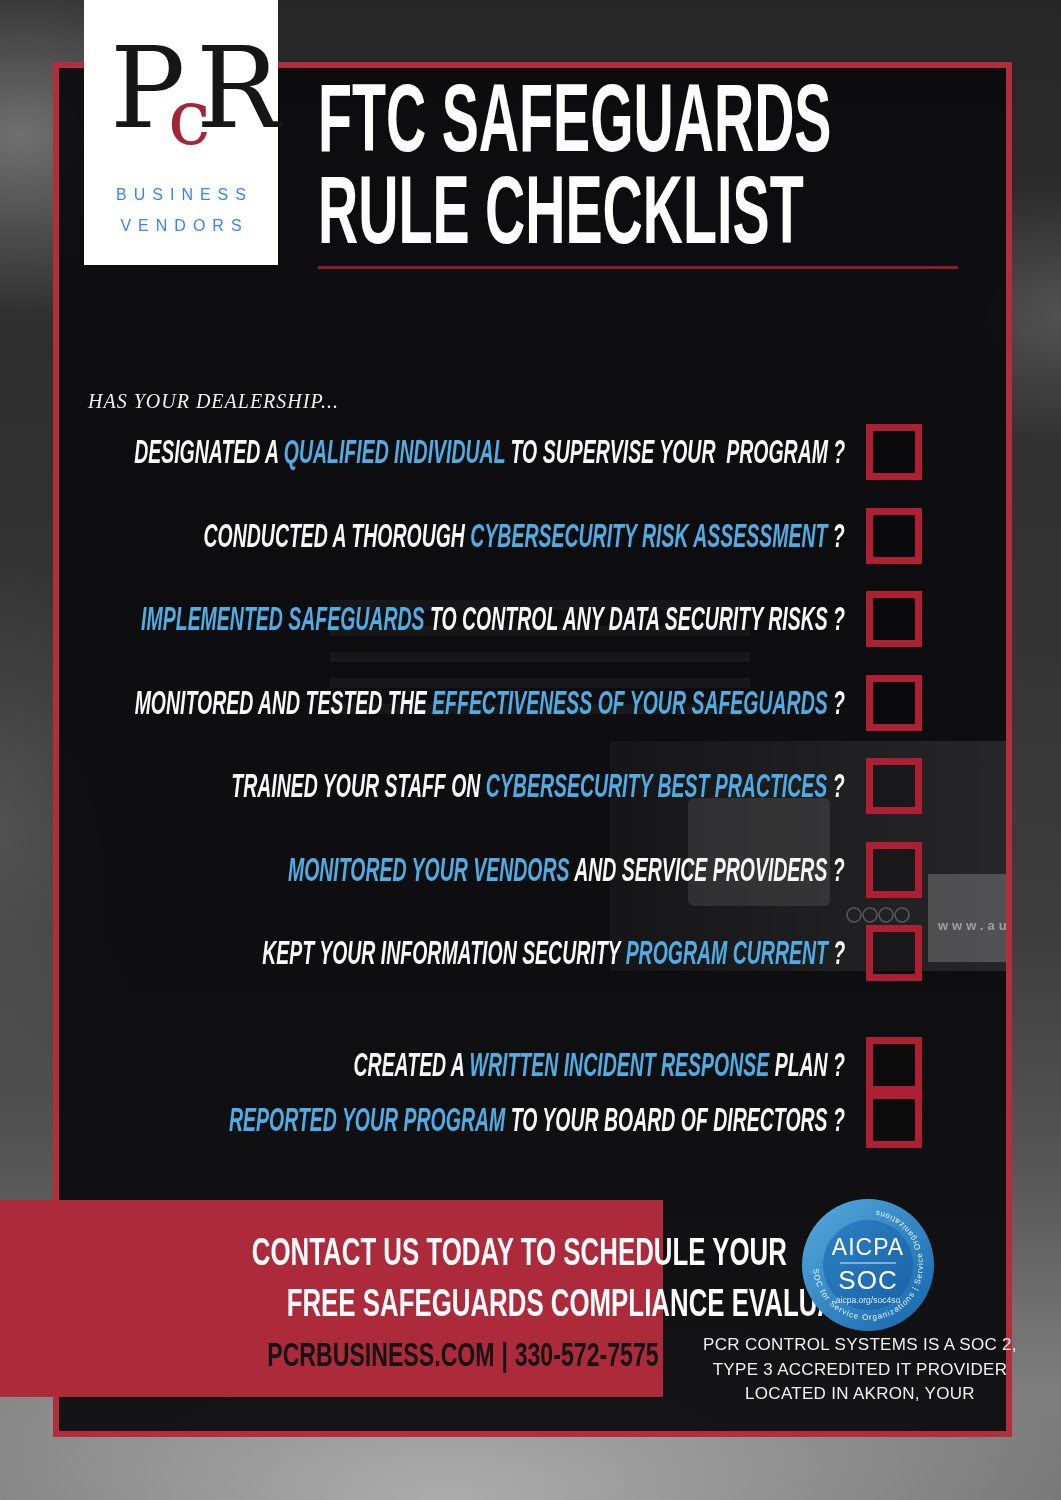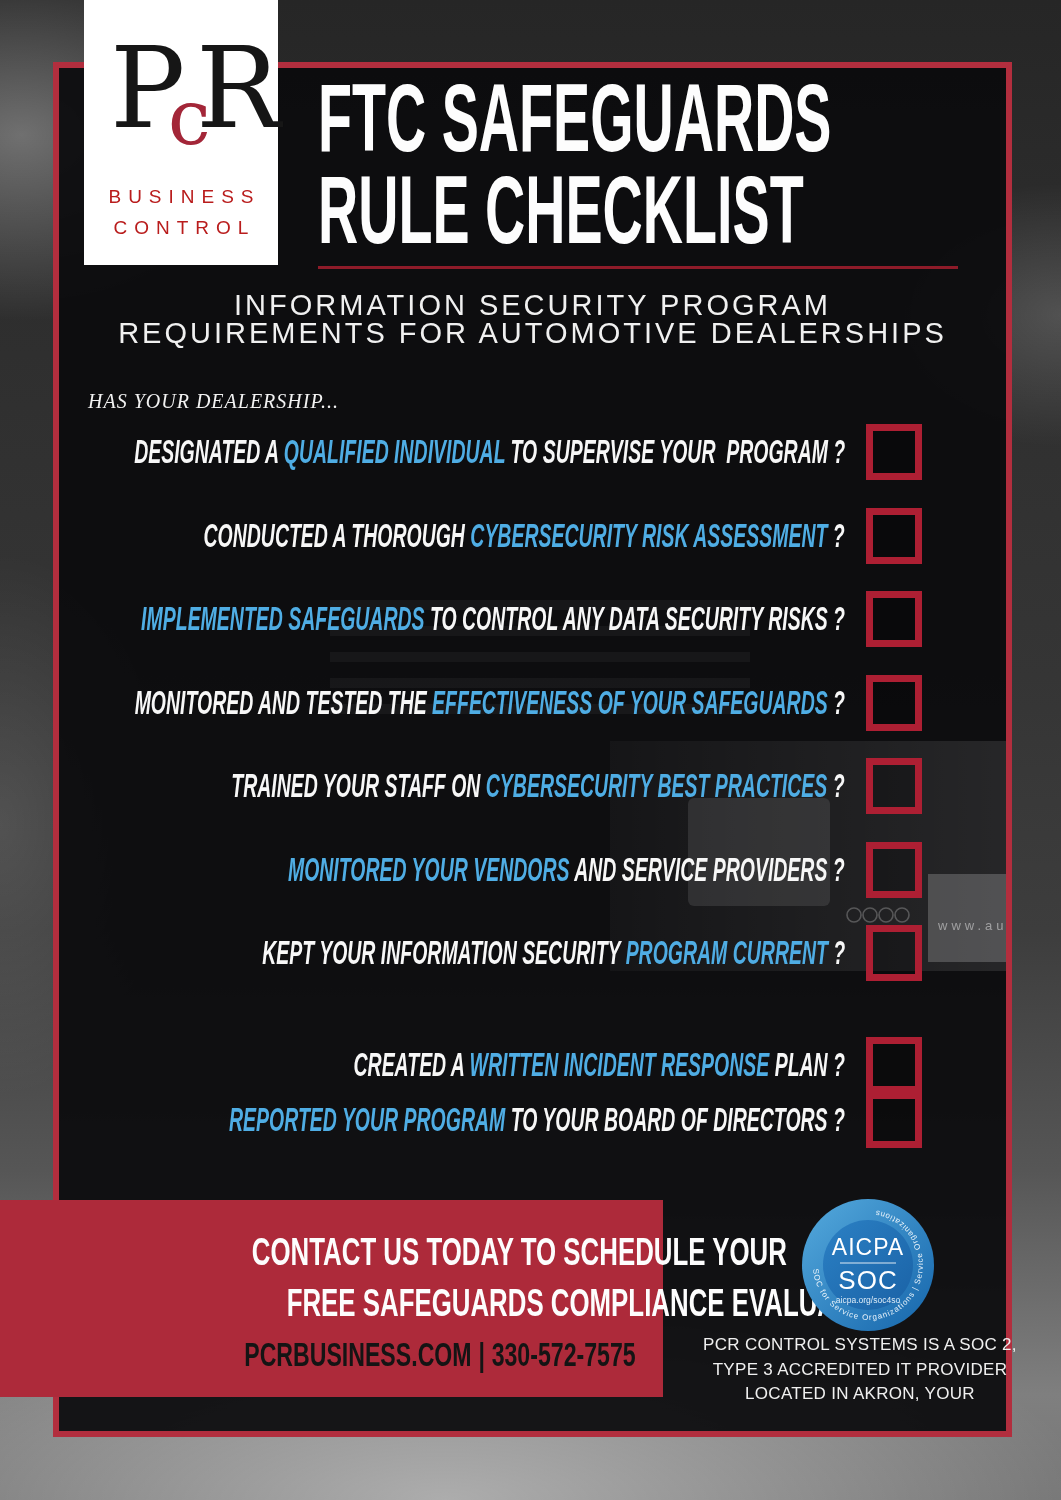--- a/index.html
+++ b/index.html
@@ -20,32 +20,32 @@
     background:rgba(11,11,13,0.93);
   }
   .photo-detail{position:absolute;pointer-events:none;}
   .band{left:610px;top:735px;width:396px;height:230px;
     background:linear-gradient(90deg,rgba(255,255,255,0.03),rgba(255,255,255,0.10));}
   .plate{left:688px;top:798px;width:142px;height:108px;border-radius:6px;
     background:rgba(255,255,255,0.10);}
   .plate-bright{left:928px;top:874px;width:78px;height:88px;background:rgba(255,255,255,0.20);}
   .grille{left:330px;top:600px;width:420px;height:130px;
     background:repeating-linear-gradient(180deg,rgba(255,255,255,0.045) 0 10px,rgba(0,0,0,0) 10px 26px);}
-  .watermark{left:938px;top:918px;font-size:13px;font-weight:normal;letter-spacing:4px;
+  .watermark{left:938px;top:918px;font-size:13px;font-weight:bold;letter-spacing:4px;
     color:rgba(255,255,255,0.45);}
   .rings{left:845px;top:905px;opacity:0.30;}
 
   
   .logo-box{position:absolute;left:84px;top:0;width:194px;height:265px;background:#ffffff;}
   .logo-lockup{position:absolute;left:0;top:0;width:100%;height:185px;font-family:"DejaVu Serif","Liberation Serif",serif;color:#161616;}
   .logo-p{position:absolute;left:26px;top:-12px;font-size:112px;line-height:200px;}
   .logo-c{position:absolute;left:84px;top:18px;font-size:76px;line-height:200px;color:#a32638;}
   .logo-r{position:absolute;left:112px;top:-12px;font-size:112px;line-height:200px;}
-  .logo-sub{position:absolute;left:0;width:100%;text-align:center;color:#b91c1c;
-    font-size:19px;letter-spacing:7px;text-indent:7px;}
+  .logo-sub{position:absolute;left:0;width:100%;text-align:center;color:#3b82f6;
+    font-size:16px;letter-spacing:7px;text-indent:7px;}
   .logo-sub1{top:186px;}
   .logo-sub2{top:217px;}
 
   
   .title{position:absolute;left:318px;top:72px;color:#fdfdfd;font-weight:bold;
     font-size:96px;line-height:92px;white-space:nowrap;}
   .title .tline{display:inline-block;transform:scaleX(0.58);transform-origin:left center;}
   .title-underline{position:absolute;left:318px;top:266px;width:640px;height:3px;background:#8e1b29;}
 
   
@@ -59,21 +59,21 @@
   .row{position:absolute;left:0;width:1061px;height:58px;font-style:italic;}
   .row-text{position:absolute;right:216px;top:0;height:58px;line-height:58px;
     color:#f7f7f7;font-weight:bold;font-size:33px;white-space:pre;
     transform:scaleX(0.59);transform-origin:right center;}
   .hl{color:#4fade4;}
   .checkbox{position:absolute;left:866px;top:1px;width:42px;height:42px;
     border:7px solid #ad1f33;background:rgba(0,0,0,0.25);}
 
   
   .banner{position:absolute;left:0;top:1200px;width:663px;height:197px;background:#ad2a3a;
-    box-sizing:border-box;padding:26px 27px 0 0;text-align:right;white-space:nowrap;}
+    box-sizing:border-box;padding:26px 4px 0 0;text-align:right;white-space:nowrap;}
   .banner .bline{display:inline-block;transform:scaleX(0.68);transform-origin:right center;
     font-weight:bold;color:#fdfdfd;}
   .banner-l1{font-size:38px;line-height:52px;}
   .banner-l2{font-size:38px;line-height:50px;}
   .banner-l3{font-size:34px;line-height:52px;color:#141414 !important;}
   .banner-sep{padding:0 10px;}
 
   
   .badge{position:absolute;left:802px;top:1199px;}
   .footer{position:absolute;left:700px;top:1333px;width:320px;text-align:center;
@@ -101,33 +101,29 @@
     </g>
   </svg>
 
   <div class="logo-box">
     <div class="logo-lockup">
       <span class="logo-p">P</span>
       <span class="logo-c">c</span>
       <span class="logo-r">R</span>
     </div>
     <div class="logo-sub logo-sub1">BUSINESS</div>
-    <div class="logo-sub logo-sub2">CONTROL</div>
+    <div class="logo-sub logo-sub2">VENDORS</div>
   </div>
 
   <div class="title">
     <span class="tline">FTC SAFEGUARDS</span><br>
     <span class="tline">RULE CHECKLIST</span>
   </div>
   <div class="title-underline"></div>
 
-  <div class="subtitle">
-    <span>INFORMATION SECURITY PROGRAM</span><br>
-    <span>REQUIREMENTS FOR AUTOMOTIVE DEALERSHIPS</span>
-  </div>
 
   <div class="lead-in">HAS YOUR DEALERSHIP...</div>
 
   <div class="row" style="top:423px">
     <span class="row-text"><span class="seg">DESIGNATED A </span><span class="seg hl">QUALIFIED INDIVIDUAL</span><span class="seg"> TO SUPERVISE YOUR  PROGRAM ?</span></span>
     <span class="checkbox"></span>
   </div>
   <div class="row" style="top:507px">
     <span class="row-text"><span class="seg">CONDUCTED A THOROUGH </span><span class="seg hl">CYBERSECURITY RISK ASSESSMENT</span><span class="seg"> ?</span></span>
     <span class="checkbox"></span>

